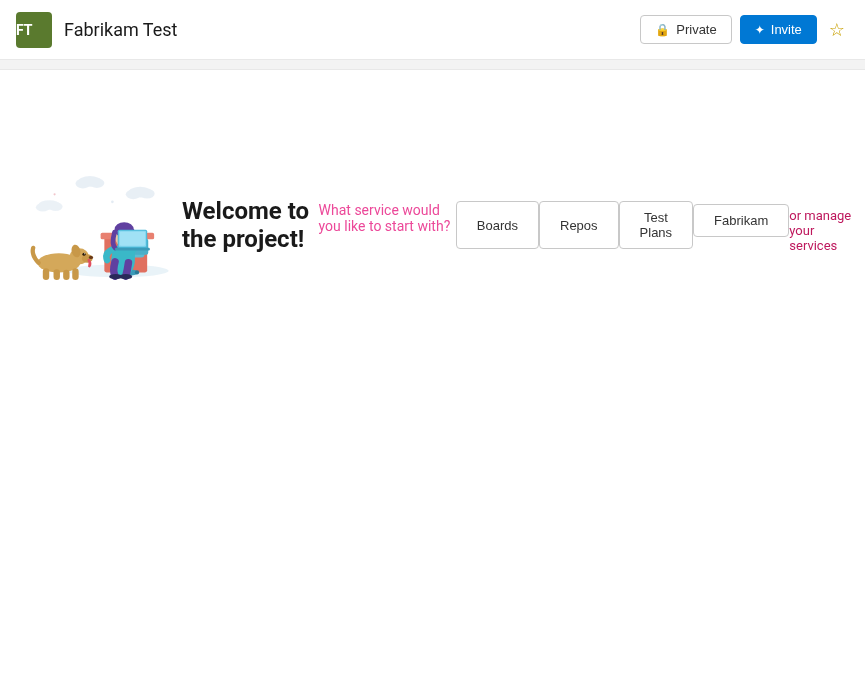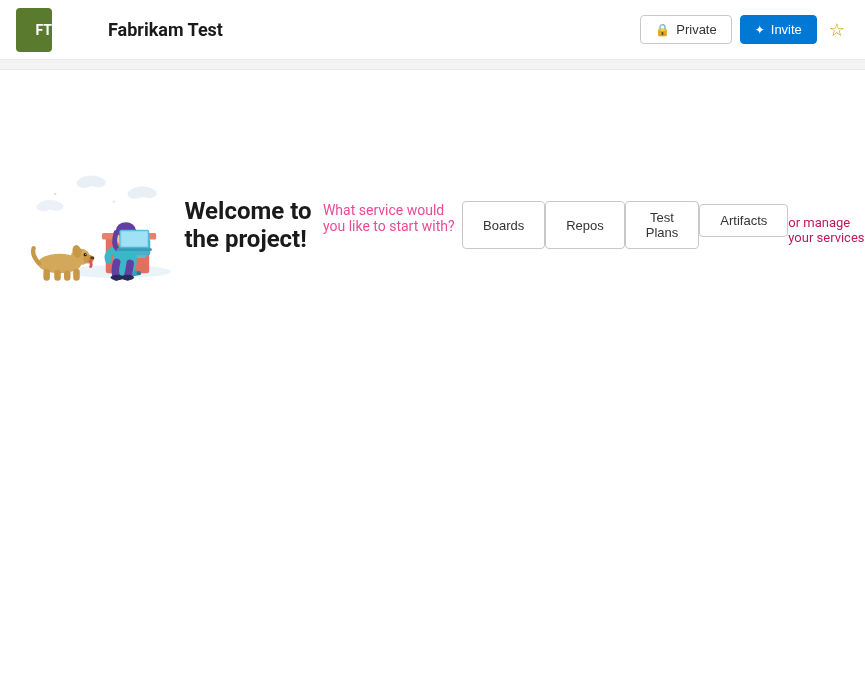--- a/index.html
+++ b/index.html
@@ -21,39 +21,38 @@
       display: flex;
       align-items: center;
       padding: 0 16px;
       height: 60px;
       border-bottom: 1px solid #e8e8e8;
       background: #ffffff;
     }
 
     .project-avatar {
       width: 36px;
-      height: 44px;
+      height: 36px;
       background: #5a7a2e;
       border-radius: 4px;
       display: flex;
       align-items: center;
-      justify-content: flex-end;
+      justify-content: flex-start;
       color: white;
       font-weight: 700;
       font-size: 14px;
       margin-right: 12px;
       flex-shrink: 0;
     }
 
     .project-name {
       font-size: 18px;
-      font-weight: 700;
+      font-weight: 400;
       color: #1a1a1a;
       flex: 1;
-      margin-left: 44px;
     }
 
     .header-actions {
       display: flex;
       align-items: center;
       gap: 8px;
     }
 
     .btn-private {
       display: flex;
@@ -290,18 +289,18 @@
 
   <p class="welcome-subtitle">What service would you like to start with?</p>
 
   <div class="service-buttons-row" id="service-row1">
   <button class="service-btn">Boards</button>
       <button class="service-btn">Repos</button>
       <button class="service-btn">Test Plans</button>
     </div>
 
   <div class="service-buttons-row2" id="service-row2">
-  <button class="service-btn">Artifacts</button>
+  <button class="service-btn">Fabrikam</button>
     </div>
 
   <a class="manage-link" href="#">or manage your services</a>
 
 </div>
 
 </body></html>

